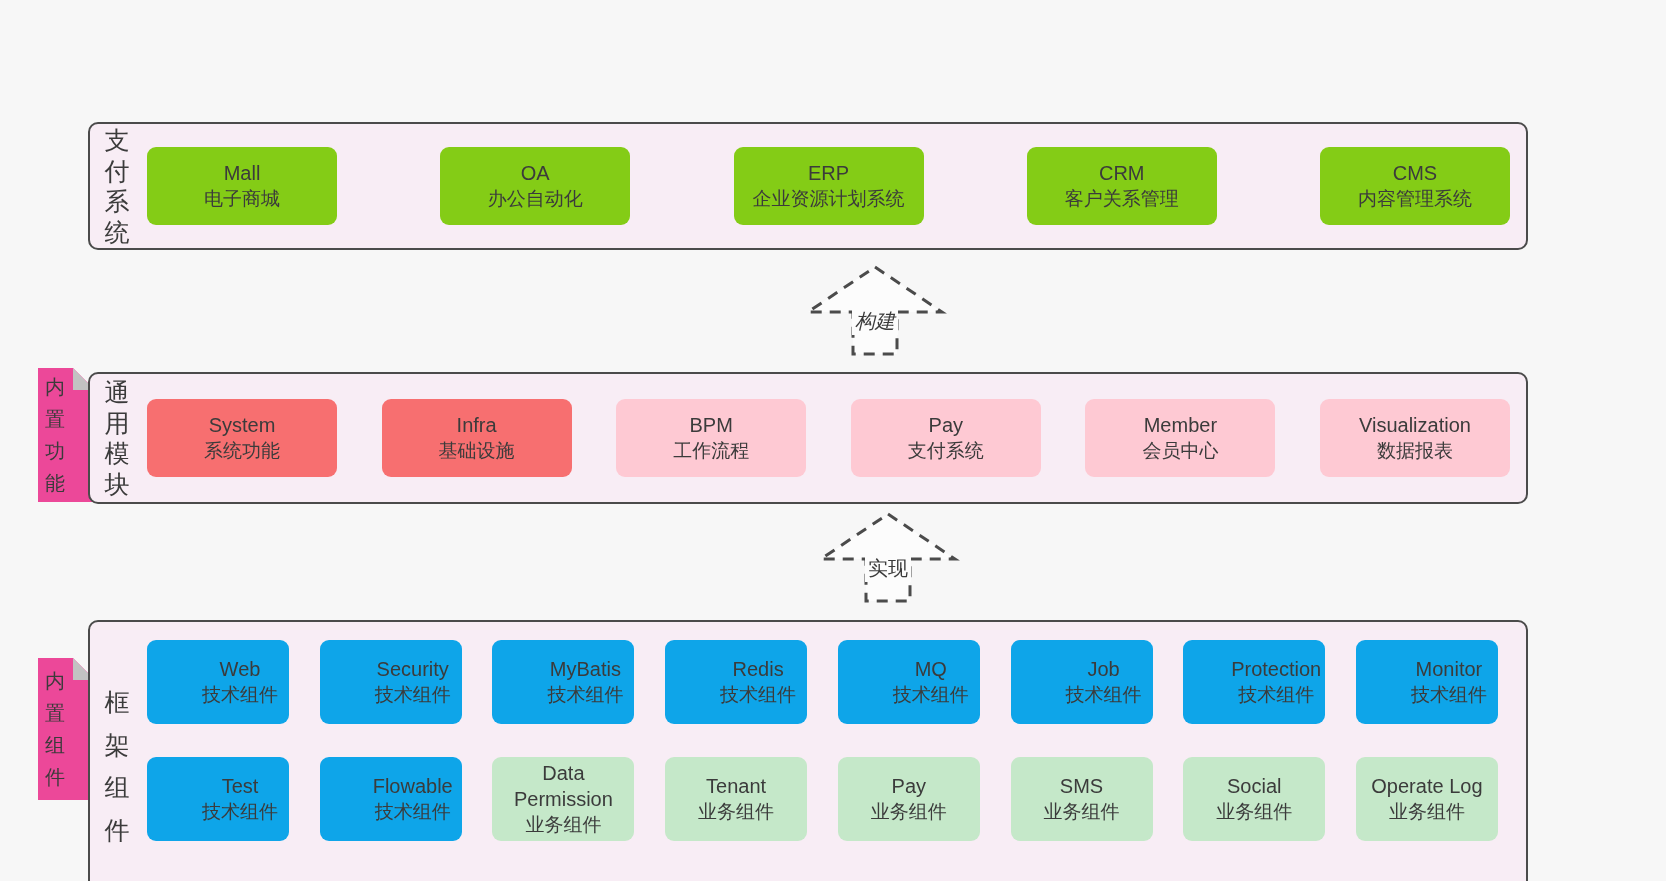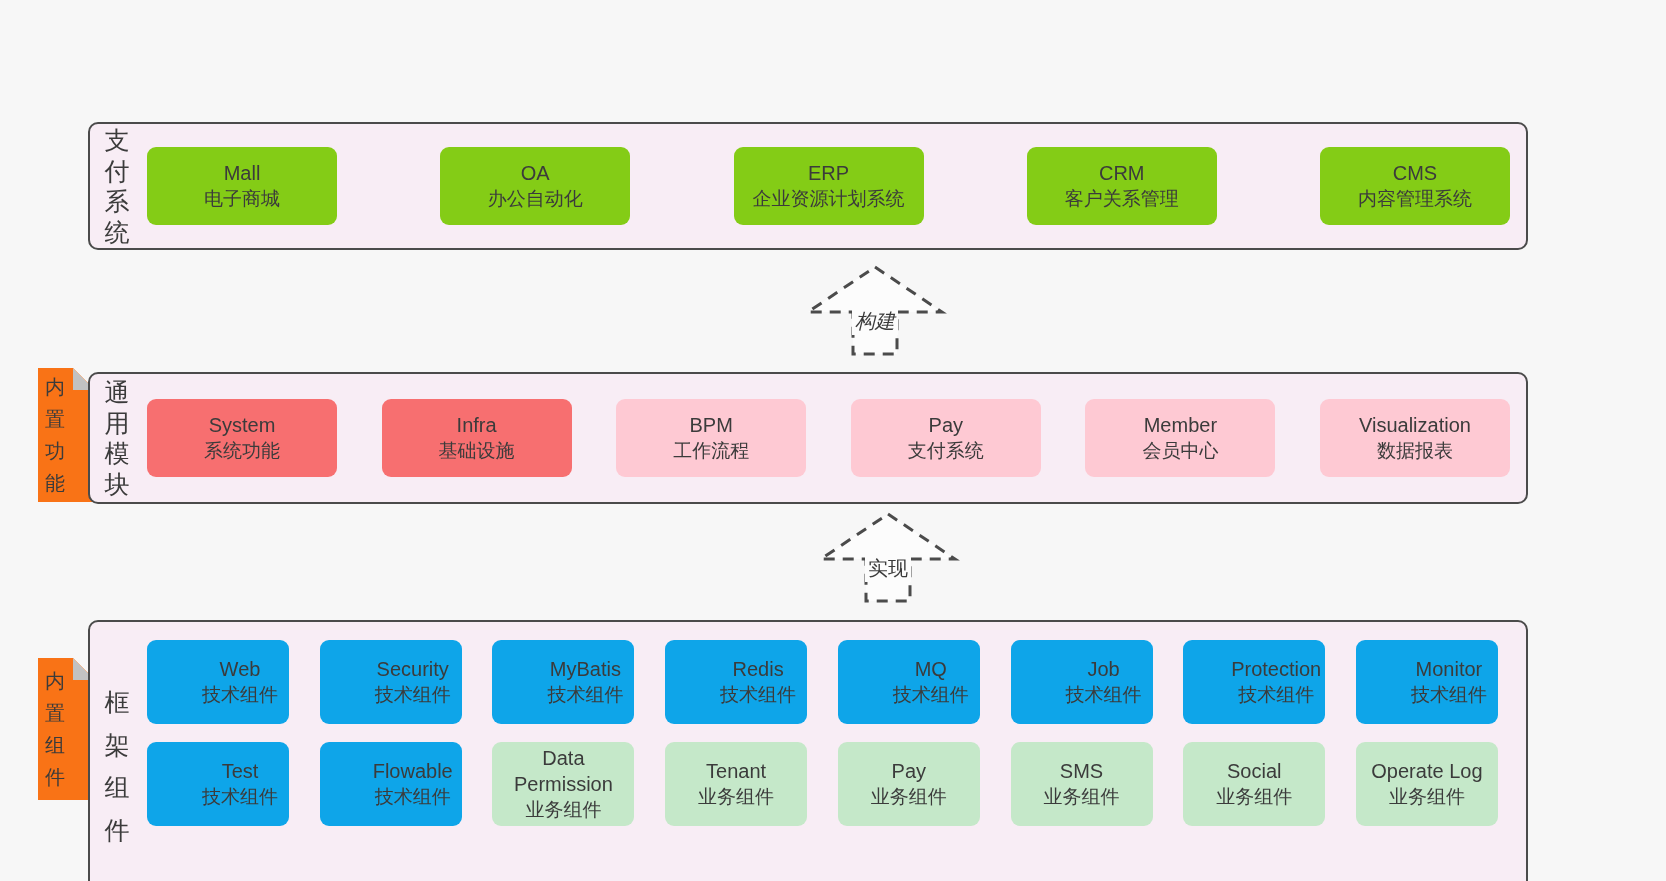--- a/index.html
+++ b/index.html
@@ -16,38 +16,38 @@
 
   .side-label { position:absolute; left:12px; top:50%; transform:translateY(-50%);
                 width:30px; text-align:center; font-size:25px; line-height:1.22;
                 word-break:break-all; color:#3b3b3b; }
   .side-label.loose { line-height:1.7; }
 
   .row { position:absolute; left:57px; right:16px; top:0; bottom:0;
          display:flex; justify-content:space-between; align-items:center; }
   .row-b { position:absolute; left:57px; right:28px; height:84px;
            display:flex; justify-content:space-between; }
-  .row-b1 { top:18px; } .row-b2 { top:120px;gap:19px; }
+  .row-b1 { top:18px; } .row-b2 { top:135px;gap:19px; }
 
   
   .box { border-radius:9px; display:flex; flex-direction:column;
          align-items:center; justify-content:center; text-align:center;
          color:#3b3b3b; overflow:hidden; }
   .box-lg { width:190px; height:78px; }
   .box-sm { width:142px; height:84px; }
   .box .en { font-size:20px; line-height:1.3; }
   .box .zh { font-size:19px; line-height:1.35; }
   .b-blue   { background:#84cc16; }
   .b-red    { background:#f76f70; }
   .b-pink   { background:#fec9d3; }
   .b-green  { background:#0ea5e9;padding-left:44px; }
   .b-lgreen { background:#c5e8c9; }
 
   
-  .sticky { position:absolute; left:38px; width:57px; background:#f97316; z-index:1;
+  .sticky { position:absolute; left:38px; width:57px; background:#ec4899; z-index:1;
             clip-path:polygon(0 0, calc(100% - 22px) 0, 100% 22px, 100% 100%, 0 100%); }
   .sticky-mid    { top:368px; height:134px; }
   .sticky-bottom { top:658px; height:142px; }
   .sticky .fold { position:absolute; right:0; top:0; width:22px; height:22px;
                   background:#c2c2c2;
                   clip-path:polygon(0 0, 100% 100%, 0 100%); }
   .sticky .s-label { position:absolute; left:5px; top:50%; transform:translateY(-50%);
                      width:24px; text-align:center; font-size:20px; line-height:1.6;
                      word-break:break-all; }
 

